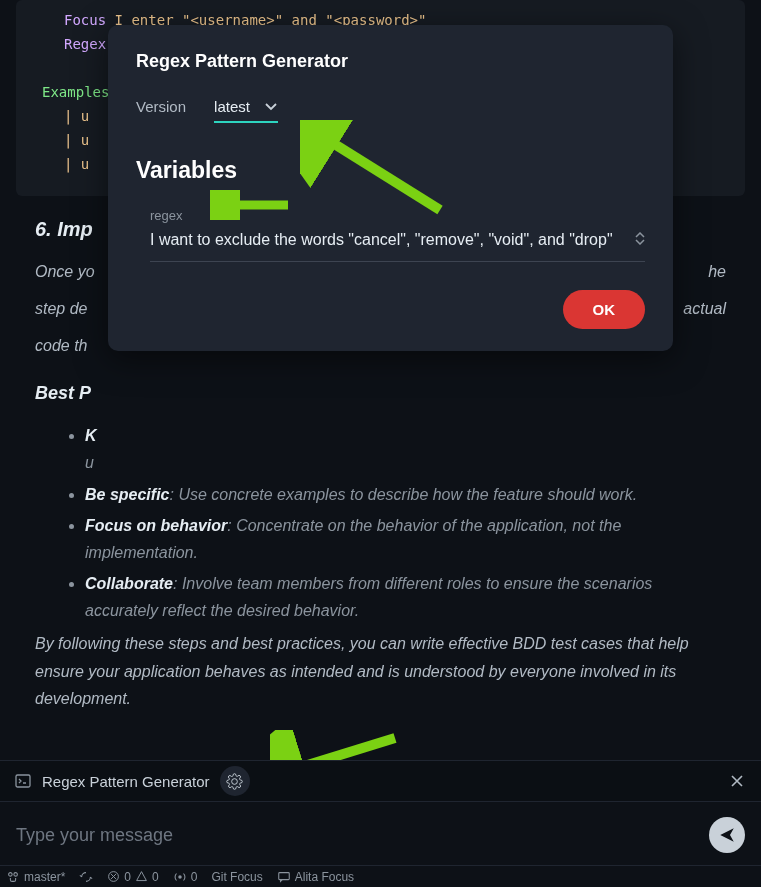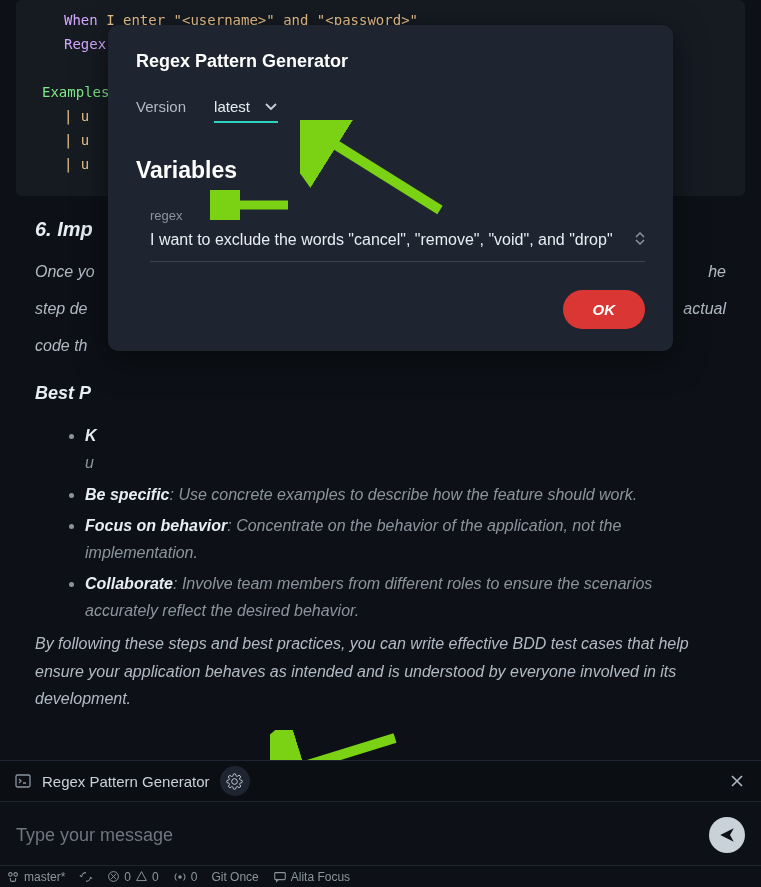--- a/index.html
+++ b/index.html
@@ -148,21 +148,20 @@
 }
 .ok-button {
   background: #da3633;
   color: #ffffff;
   border: none;
   border-radius: 22px;
   padding: 11px 30px;
   font-size: 15px;
   font-weight: 600;
   cursor: pointer;
-  font-style: italic;
 }
 .bottom-toolbar {
   position: absolute;
   left: 0; right: 0;
   bottom: 85px;
   height: 42px;
   background: #0b0f14;
   border-top: 1px solid #1f2530;
   border-bottom: 1px solid #1f2530;
   display: flex;
@@ -253,21 +252,21 @@
 }
 .arrow-annotation {
   position: absolute;
   pointer-events: none;
 }
 </style>
 </head>
 <body>
 
 <div class="code-block">
-  <div class="code-line"><span class="kw-purple">When</span><span class="kw-orange"> I enter "&lt;username&gt;" and "&lt;password&gt;"</span></div>
+  <div class="code-line"><span class="kw-purple">Focus</span><span class="kw-orange"> I enter "&lt;username&gt;" and "&lt;password&gt;"</span></div>
   <div class="code-line"><span class="kw-purple">Regex</span></div>
   <div class="code-line">&nbsp;</div>
   <div class="code-line"><span class="kw-teal" style="margin-left:-22px">Examples</span><span class="kw-orange">:</span></div>
   <div class="code-line kw-orange">| u</div>
   <div class="code-line kw-orange">| u</div>
   <div class="code-line kw-orange">| u</div>
 </div>
 
 <div class="content-area">
   <h2 class="section-heading">6. Imp</h2>
@@ -401,21 +400,21 @@
       </svg>
     <span>0</span>
   </span>
   <span class="status-item">
     <svg width="14" height="14" viewBox="0 0 16 16">
         <circle cx="8" cy="8" r="2" fill="#8b949e"></circle>
         <path d="M4 4a5.7 5.7 0 000 8M12 4a5.7 5.7 0 010 8" stroke="#8b949e" stroke-width="1.2" fill="none"></path>
       </svg>
     <span>0</span>
   </span>
-  <span class="status-item">Git Once</span>
+  <span class="status-item">Git Focus</span>
   <span class="status-item">
     <svg width="14" height="14" viewBox="0 0 16 16">
         <rect x="2" y="3" width="12" height="8" rx="1" stroke="#8b949e" stroke-width="1.2" fill="none"></rect>
         <path d="M6 11l-2 2v-2" stroke="#8b949e" stroke-width="1.2" fill="none"></path>
       </svg>
     <span>Alita Focus</span>
   </span>
 </div>
 
 </body></html>

